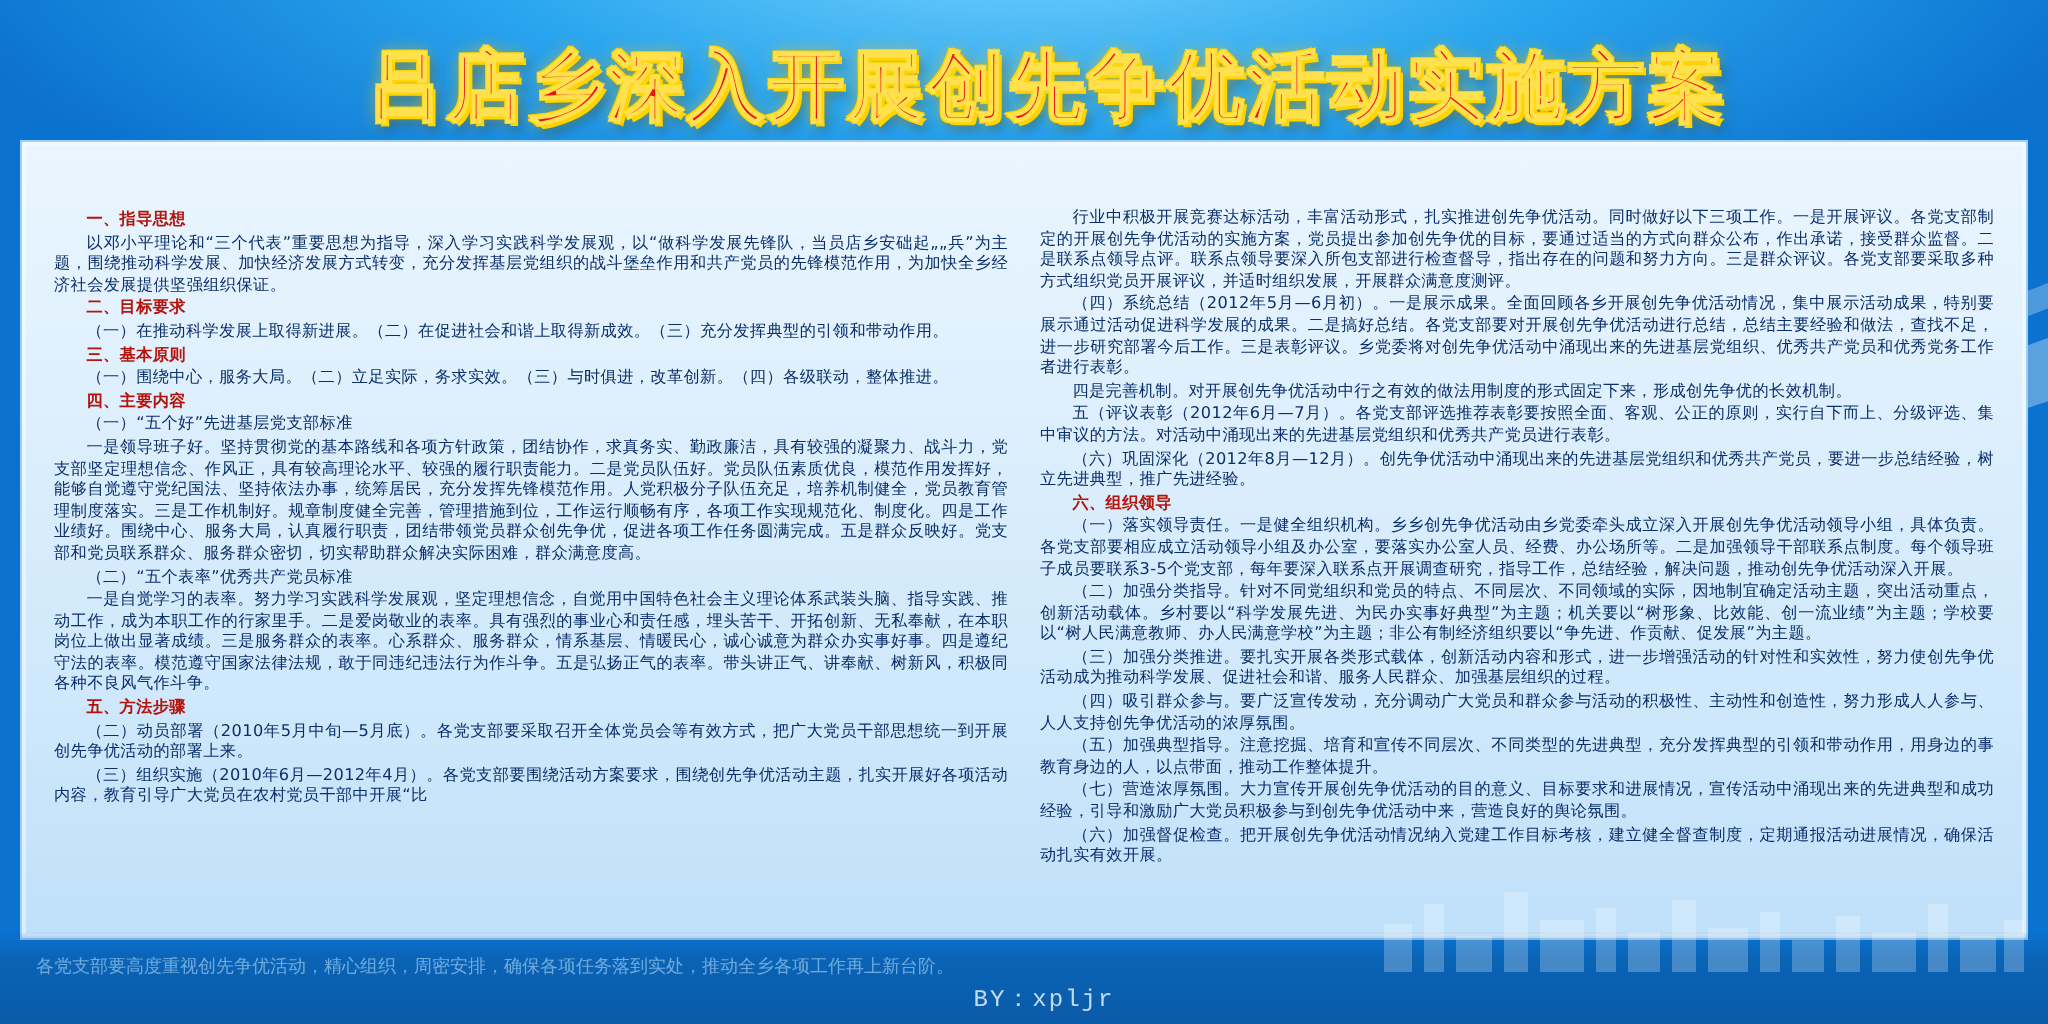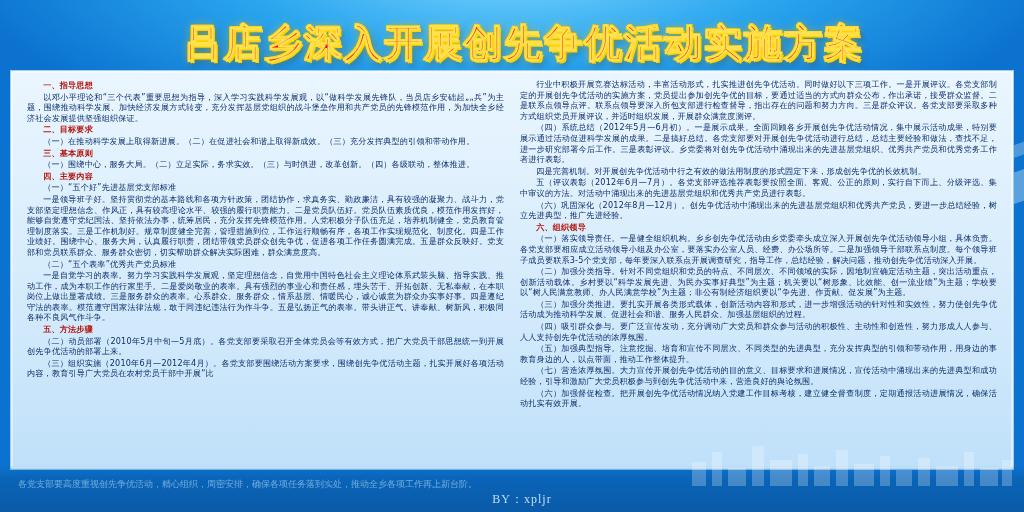--- a/index.html
+++ b/index.html
@@ -50,20 +50,21 @@
     box-shadow:0 0 0 2px rgba(255,255,255,.45) inset;
     display:flex;
     padding:6px 8px;
     box-sizing:border-box;
   }
   .col{
     flex:1 1 50%;
     padding:2px 8px;
     box-sizing:border-box;
     overflow:hidden;
+    margin-top:24px;
   }
   .col.left{border-right:0px;}
   p{
     margin:0 0 1px 0;
     font-size:8.1px;
     line-height:10.6px;
     color:#0b2f6b;
     text-align:justify;
     text-indent:2em;
     letter-spacing:.2px;
@@ -75,21 +76,21 @@
   .footer{
     position:absolute;left:0;right:0;bottom:0;height:46px;
     background:linear-gradient(180deg, rgba(10,110,200,.0) 0%, #0a63b6 30%, #0a5ba8 100%);
   }
   .footer-text{
     position:absolute;left:18px;bottom:22px;width:640px;
     font-size:9px;line-height:12px;color:#bfe6ff;opacity:.55;
   }
   .credit{
     position:absolute;left:0;right:0;bottom:4px;text-align:center;
-    font-family:Liberation Serif, serif;
+    font-family:Liberation Mono, monospace;
     font-size:12px;color:#dff2ff;opacity:.85;letter-spacing:1px;padding-left:20px;
   }
   .city{
     position:absolute;right:8px;bottom:26px;width:330px;height:46px;
     opacity:.55;
   }
   .bldg{position:absolute;bottom:0;background:rgba(255,255,255,.45);}
 </style>
 </head>
 <body>

